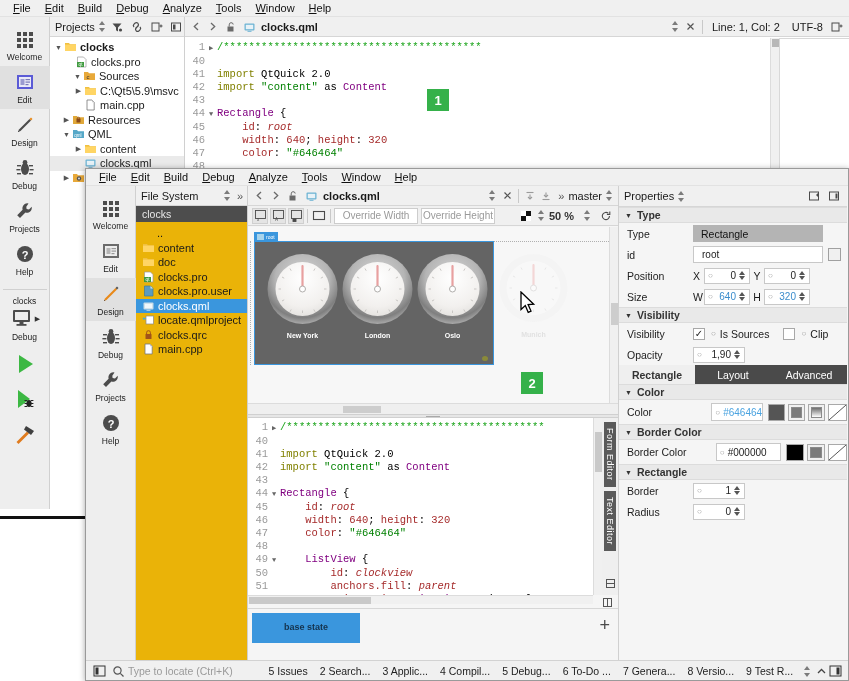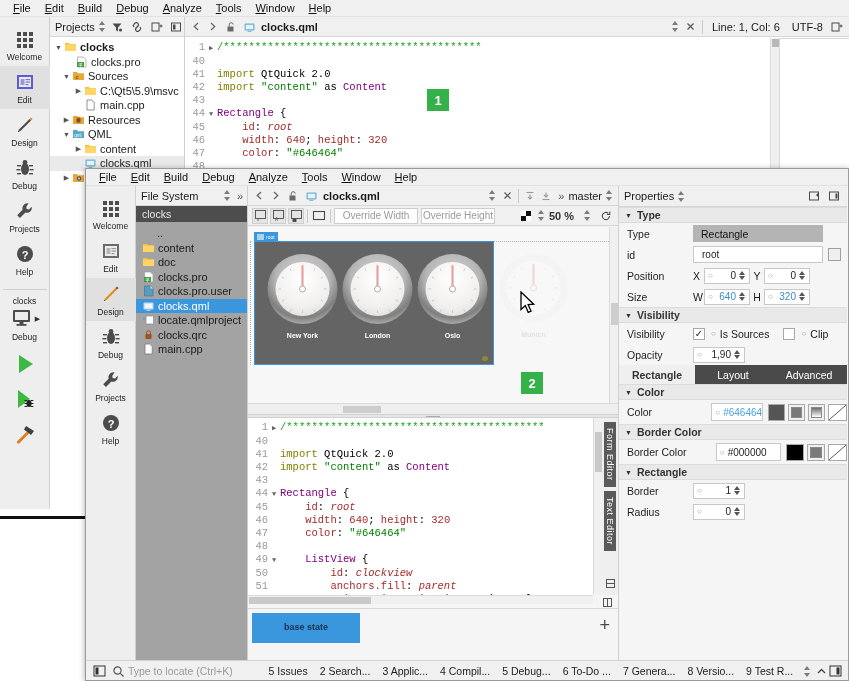--- a/index.html
+++ b/index.html
@@ -334,21 +334,21 @@
 
           <div class="row" style="padding-left:25px;">
             <span class="ficon"><svg width="13" height="12" viewBox="0 0 13 12">
                   <path d="M2.5 1h6l2.5 2.5V11h-8.5z" fill="#fff" stroke="#999" stroke-width=".7"></path>
                   <rect x="2" y="6" width="7" height="5" fill="#3f9b3f"></rect>
                   <text x="5.5" y="10.3" font-size="4.6" fill="#fff" text-anchor="middle" font-family="Liberation Sans, sans-serif">qt</text>
                 </svg></span>
             <span>clocks.pro</span>
           </div>
 
-          <div class="row" style="padding-left:11px;">
+          <div class="row" style="padding-left:22px;">
             <span class="arrow">▼</span>
             <span class="ficon"><svg width="13" height="12" viewBox="0 0 13 12">
                   <path d="M1 2h4l1 1.3h6V10H1z" fill="#e8a93a"></path>
                   <text x="3.5" y="9" font-size="6" fill="#333" font-family="Liberation Sans, sans-serif">c</text>
                 </svg></span>
             <span>Sources</span>
           </div>
 
           <div class="row" style="padding-left:23px;">
             <span class="arrow">▶</span>
@@ -443,21 +443,21 @@
             </span>
           <span style="margin-left:4px;font-weight:bold;">clocks.qml</span>
           <span style="flex:1;"></span>
           <span class="spin"></span>
           <span class="tbtn" style="margin-left:4px;">
             <svg width="11" height="11" viewBox="0 0 11 11" stroke="#555" stroke-width="1.2">
                 <path d="M2.5 2.5 L8.5 8.5 M8.5 2.5 L2.5 8.5"></path>
               </svg>
             </span>
           <span class="sep"></span>
-          <span style="padding:0 6px;">Line: 1, Col: 6</span>
+          <span style="padding:0 6px;">Line: 1, Col: 2</span>
           <span style="padding:0 6px;">UTF-8</span>
           <span class="tbtn" style="margin-right:4px;">
             <svg width="12" height="12" viewBox="0 0 12 12">
                 <rect x="1" y="2" width="7" height="8" fill="none" stroke="#4a4a4a"></rect>
                 <rect x="8.5" y="4.5" width="3" height="1" fill="#4a4a4a"></rect>
                 <rect x="9.5" y="3.5" width="1" height="3" fill="#4a4a4a"></rect>
               </svg>
             </span>
         </div>
 
@@ -557,21 +557,21 @@
         <div class="modeitem">
           <span class="modeicon">
             <svg width="22" height="22" viewBox="0 0 22 22">
               <circle cx="11" cy="11" r="8" fill="#4c4c4c"></circle>
               <text x="11" y="15.5" font-size="11" font-family="Liberation Sans, sans-serif" fill="#fff" text-anchor="middle" font-weight="bold">?</text>
             </svg></span>
           <span>Help</span>
         </div>
       </div>
 
-      <div style="width:112px;height:474px;background:#a3a3a3;border-right:1px solid #cfcfcf;">
+      <div style="width:112px;height:474px;background:#eab308;border-right:1px solid #cfcfcf;">
         <div class="treehdr">
           <span>File System</span>
           <span style="flex:1;"></span>
           <span class="spin"></span>
           <span style="color:#555;font-size:11px;margin:0 4px 0 2px;">»</span>
         </div>
         <div style="height:16px;background:#4d4d4d;color:#e8e8e8;display:flex;align-items:center;padding-left:6px;font-size:10.5px;">clocks</div>
 
         <div style="padding-top:4px;">
           <div class="row" style="padding-left:21px;">

